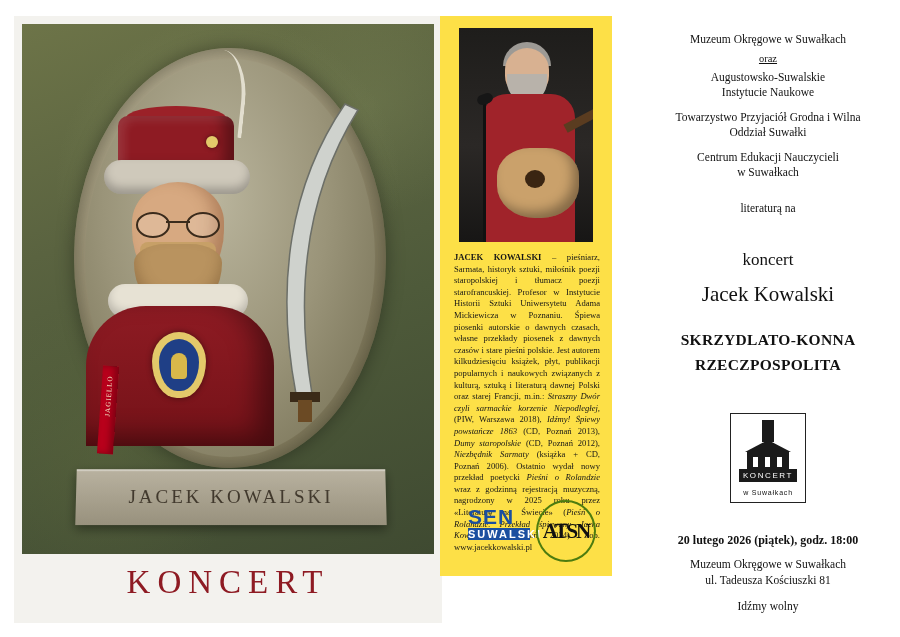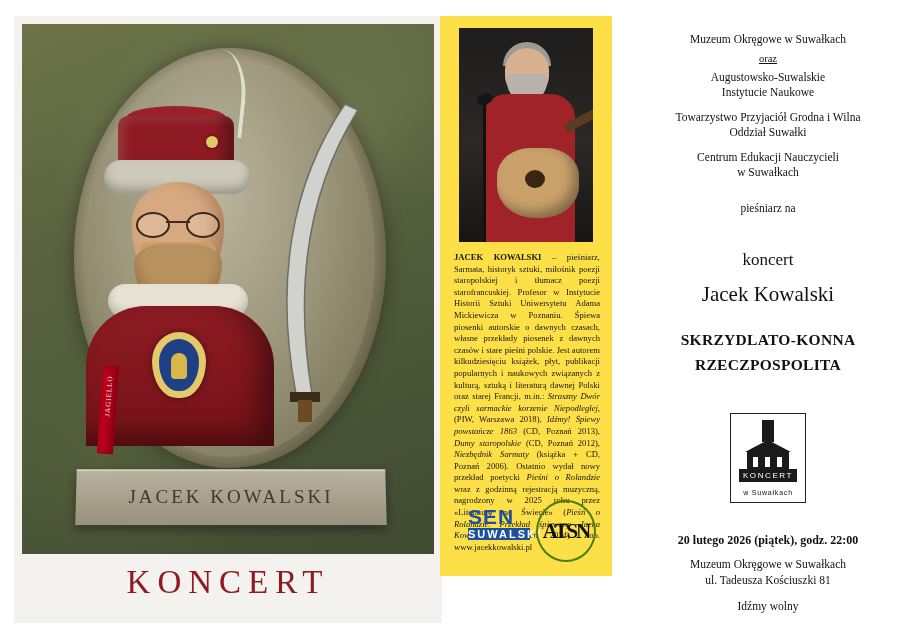--- a/index.html
+++ b/index.html
@@ -657,21 +657,21 @@
       <div class="org-line">Augustowsko-Suwalskie</div>
       <div class="org-line">Instytucie Naukowe</div>
       <div class="org-gap"></div>
       <div class="org-line">Towarzystwo Przyjaciół Grodna i Wilna</div>
       <div class="org-line">Oddział Suwałki</div>
       <div class="org-gap"></div>
       <div class="org-line">Centrum Edukacji Nauczycieli</div>
       <div class="org-line">w Suwałkach</div>
     </div>
 
-    <div class="invite">pieśniarz na</div>
+    <div class="invite">literaturą na</div>
 
     <div class="koncert-word">koncert</div>
     <div class="artist">Jacek Kowalski</div>
 
     <div class="program">
       <div>SKRZYDLATO-KONNA</div>
       <div>RZECZPOSPOLITA</div>
     </div>
 
     <div class="museum-logo">
@@ -680,21 +680,21 @@
         <div class="ml-roof"></div>
         <div class="ml-body"></div>
         <div class="ml-win" style="left:8px"></div>
         <div class="ml-win" style="left:20px"></div>
         <div class="ml-win" style="left:32px"></div>
       </div>
       <div class="ml-bar">KONCERT</div>
       <div class="ml-sub">w Suwałkach</div>
     </div>
 
-    <div class="date">20 lutego 2026 (piątek), godz. 22:00</div>
+    <div class="date">20 lutego 2026 (piątek), godz. 18:00</div>
     <div class="venue">
       <div>Muzeum Okręgowe w Suwałkach</div>
       <div>ul. Tadeusza Kościuszki 81</div>
     </div>
     <div class="free">Idźmy wolny</div>
   </div>
 
 </div>
 
 </body></html>

